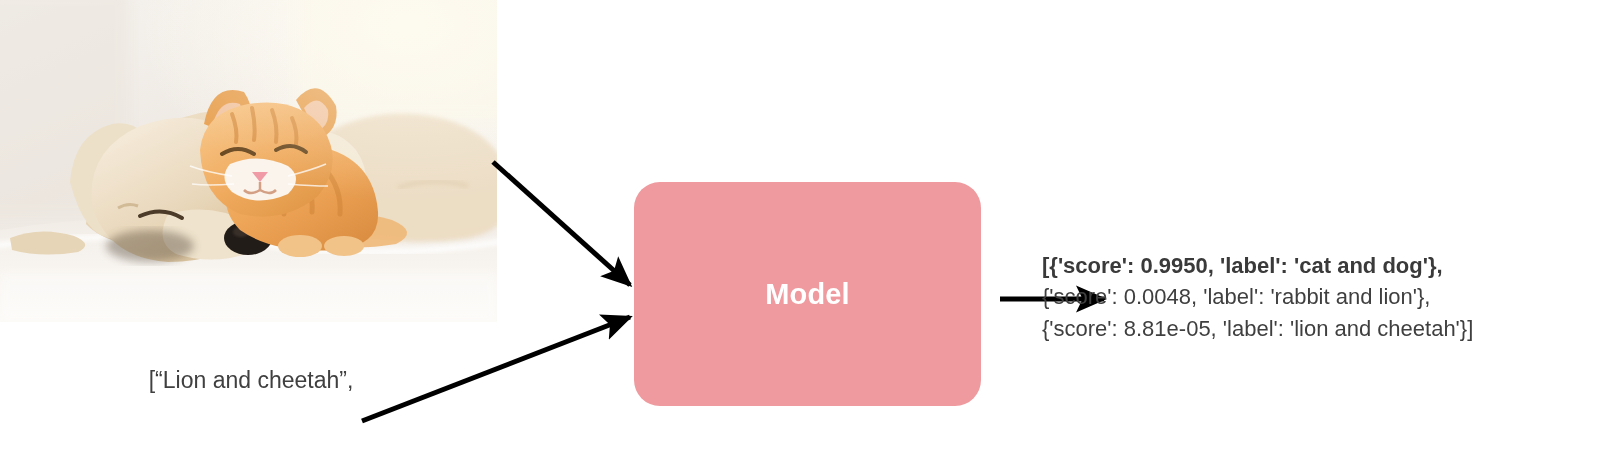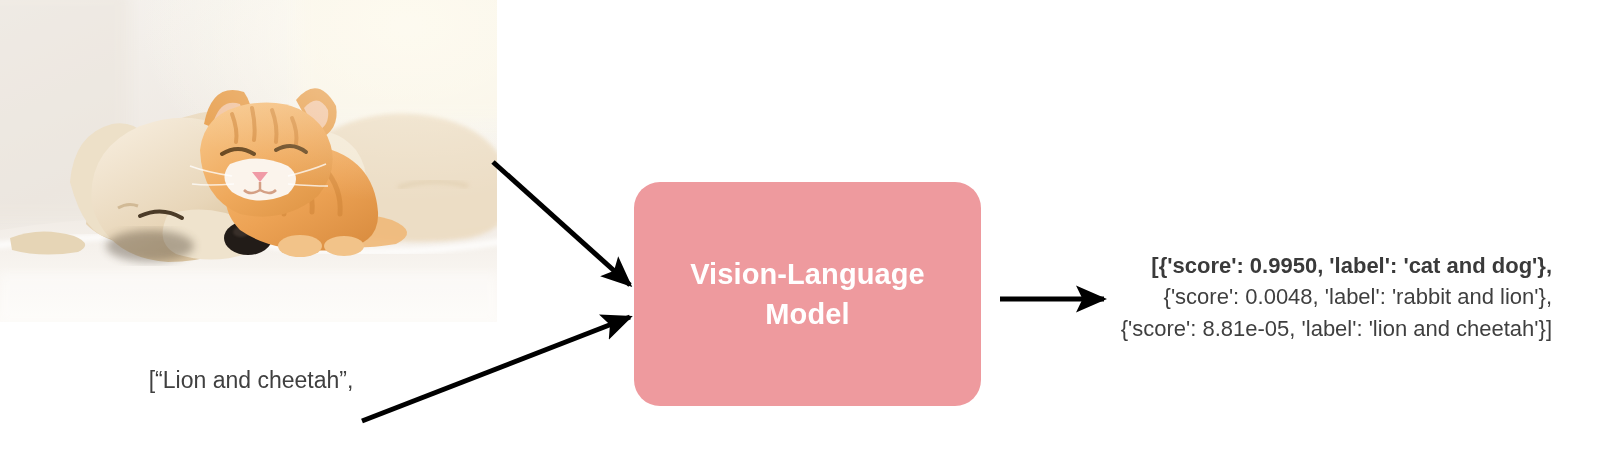--- a/index.html
+++ b/index.html
@@ -78,21 +78,21 @@
   #prompt-block .prompt-line {
     white-space: nowrap;
   }
 
   
   #output-block {
     position: absolute;
     left: 1042px;
     top: 250px;
     width: 510px;
-    text-align: right;
+    text-align: left;
     color: #3f3f3f;
     font-size: 22px;
     line-height: 1.43;
   }
   #output-block .output-line {
     white-space: nowrap;
   }
   #output-block .output-line.top {
     font-weight: bold;
     color: #3a3a3a;
@@ -250,21 +250,20 @@
 
   <line x1="493" y1="162" x2="630" y2="285" stroke="#000000" stroke-width="5" marker-end="url(#ah)"></line>
 
   <line x1="362" y1="421" x2="630" y2="317" stroke="#000000" stroke-width="5" marker-end="url(#ah)"></line>
 
   <line x1="1000" y1="299" x2="1104" y2="299" stroke="#000000" stroke-width="5" marker-end="url(#ah)"></line>
 </svg>
 
 <div id="model-box" style="background:#ee9a9e;">
   <div class="model-label">
-    <div>Vision-Language</div>
     <div>Model</div>
   </div>
 </div>
 
 <div id="prompt-block">
   <div class="prompt-line">[“Lion and cheetah”,</div>
 </div>
 
 <div id="output-block">
   <div class="output-line top">[{'score': 0.9950, 'label': 'cat and dog'},</div>

